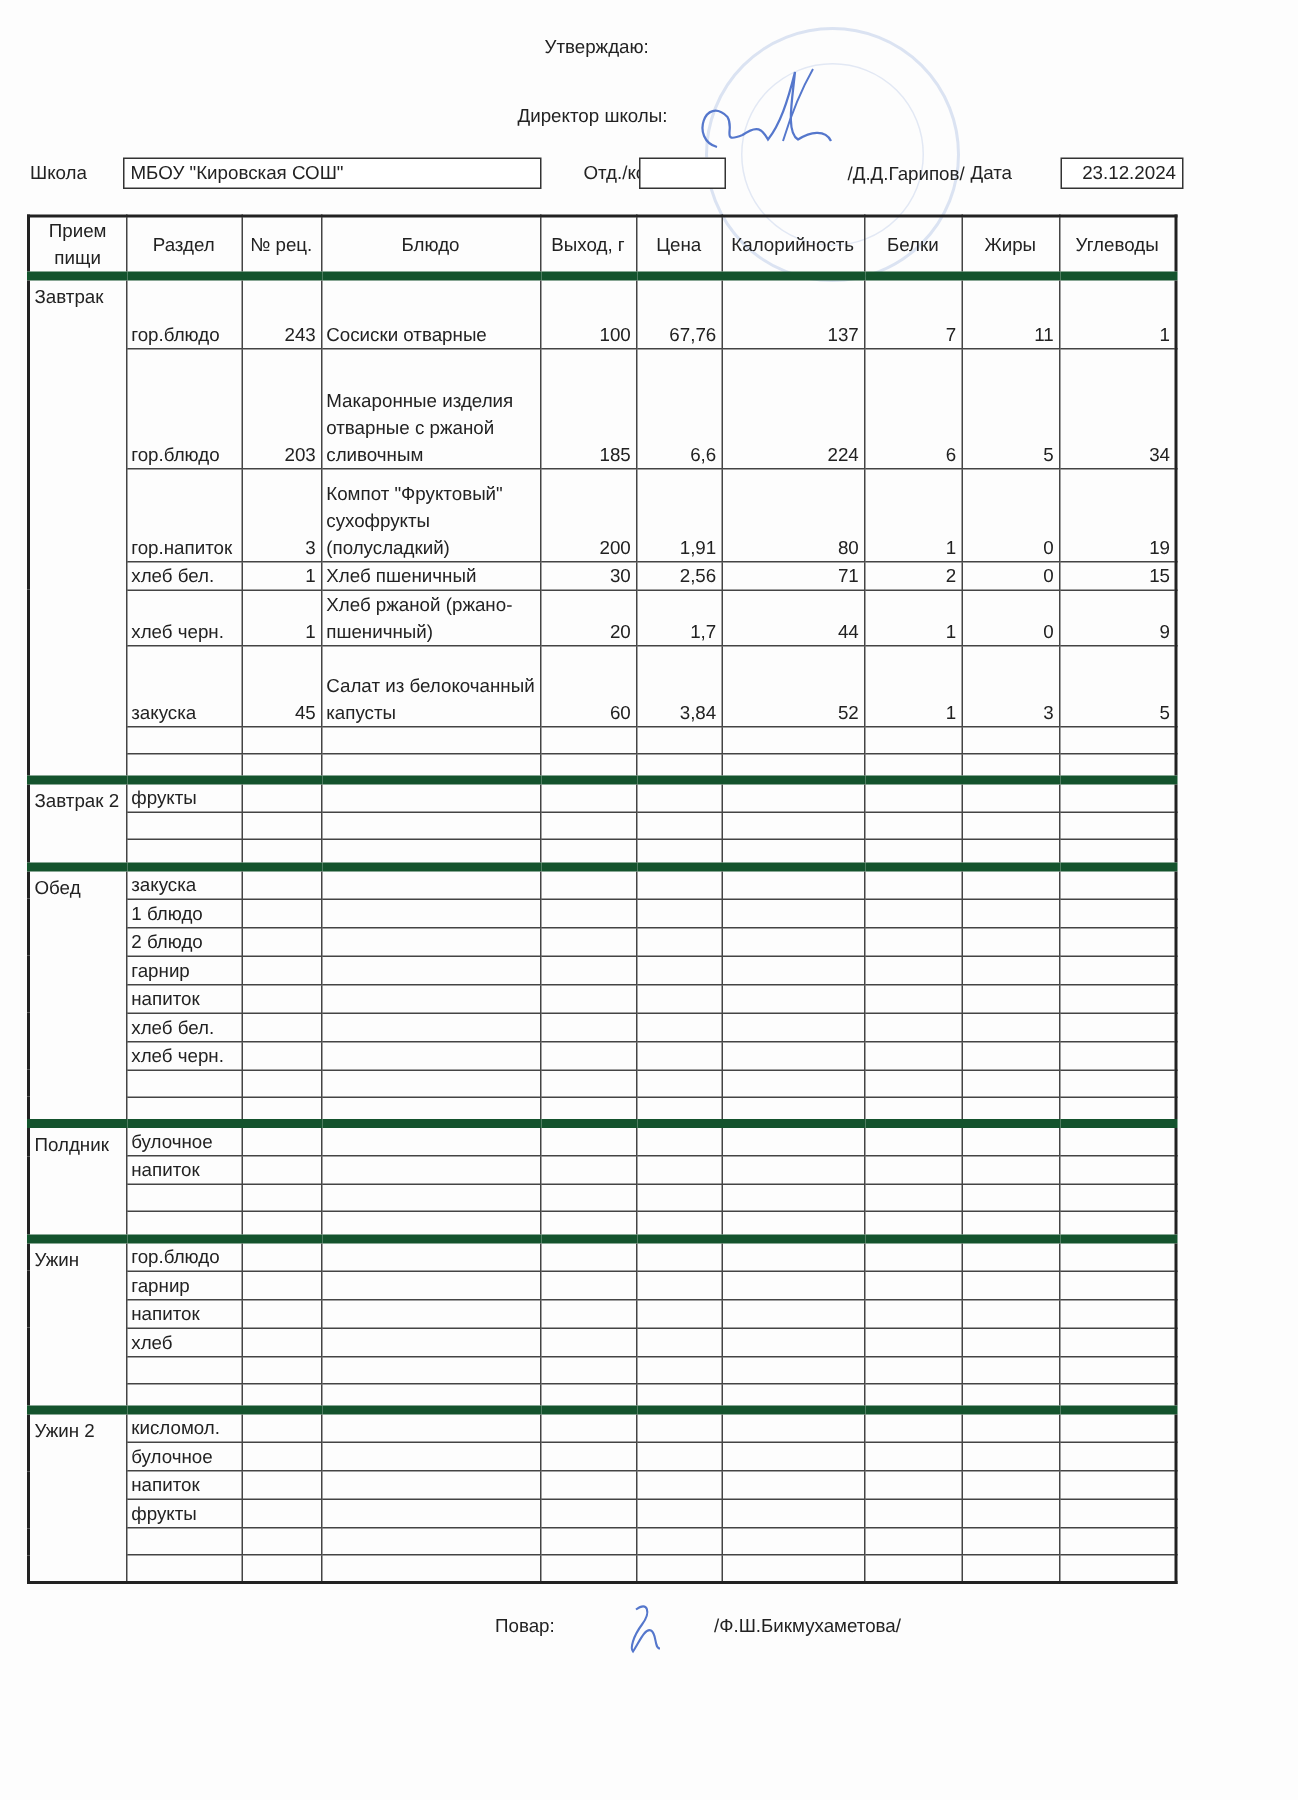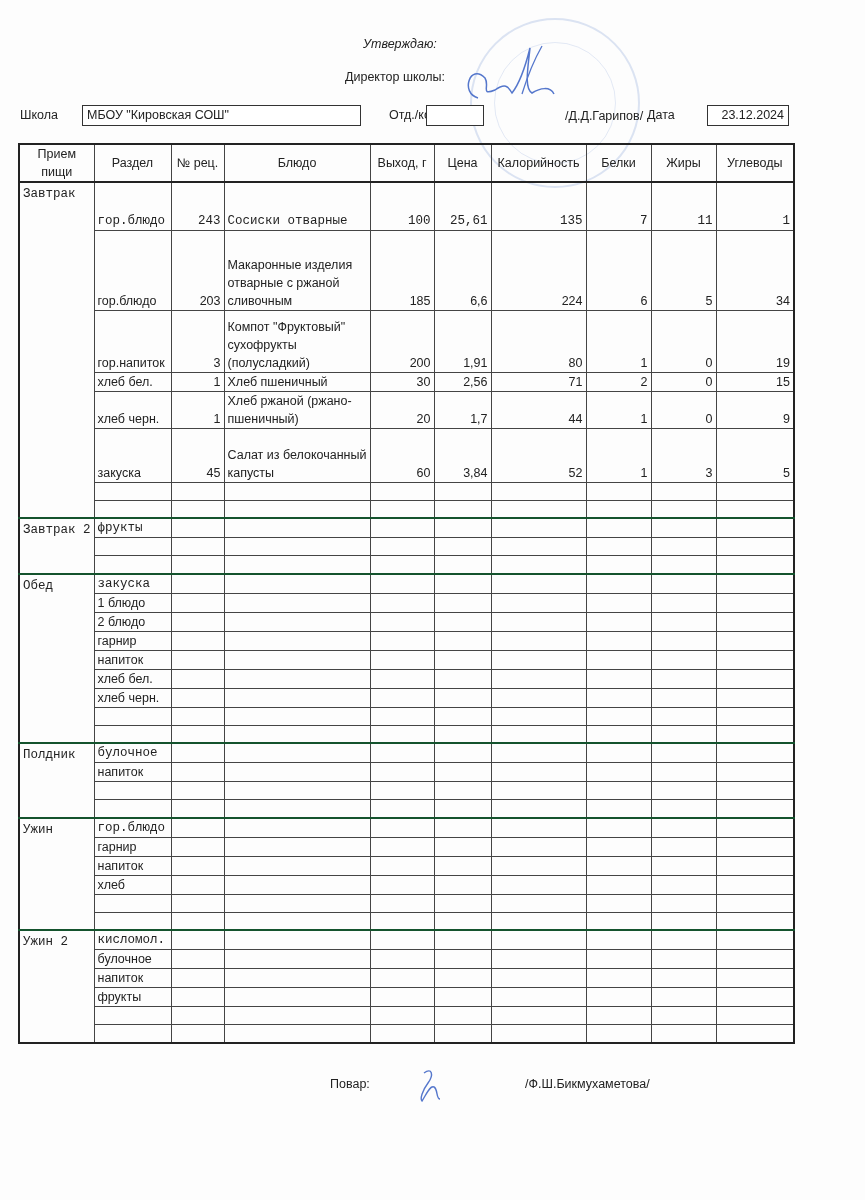--- a/index.html
+++ b/index.html
@@ -7,33 +7,33 @@
          font-family:"Liberation Sans", sans-serif; color:#222; font-size:12.5px; }
   .abs { position:absolute; white-space:nowrap; }
   .boxed { position:absolute; border:1px solid #333; box-sizing:border-box; padding:2px 4px; background:#fff; }
   table.menu { position:absolute; left:18px; top:143px; border-collapse:collapse; table-layout:fixed;
                border:2px solid #222; }
   table.menu td, table.menu th { border:1px solid #444; padding:0 3px; font-weight:normal;
                font-size:12.5px; line-height:18px; vertical-align:bottom; overflow:hidden; }
   table.menu th { text-align:center; height:20px; border-bottom:2px solid #222; vertical-align:middle; }
   td.num { text-align:right; }
   td.meal { vertical-align:top !important; padding-top:2px !important; white-space:nowrap; }
-  tr.grp-start td { border-top:2px solid #14532d;font-family:Liberation Mono, monospace; }
+  tr.grp-start td { border-top:6px solid #14532d; }
   .sig { position:absolute; }
   .stamp { position:absolute; left:470px; top:18px; width:170px; height:170px; border-radius:50%;
            border:2px solid rgba(120,150,210,0.25); box-sizing:border-box; }
   .stamp:after { content:""; position:absolute; left:22px; top:22px; right:22px; bottom:22px;
            border-radius:50%; border:1px solid rgba(120,150,210,0.2); }
 </style>
 </head>
 <body>
 
 <div class="stamp"></div>
 
-<div class="abs" style="left:363px; top:37px;font-style:italic;">Утверждаю:</div>
+<div class="abs" style="left:363px; top:24px;">Утверждаю:</div>
 <div class="abs" style="left:345px; top:70px;">Директор школы:</div>
 <div class="abs" style="left:565px; top:70px;margin-top:39px;">/Д.Д.Гарипов/</div>
 
 <svg class="sig" style="left:450px; top:38px;" width="110" height="70">
   <path d="M28 60 C10 55 20 25 35 40 C40 48 30 58 45 52 C55 45 58 48 62 55 C70 45 75 30 80 10 C78 30 74 50 82 55 C90 50 100 48 104 56" fill="none" stroke="#5577cc" stroke-width="1.5"></path>
   <path d="M72 56 C80 30 88 15 92 8" fill="none" stroke="#5577cc" stroke-width="1.3"></path>
 </svg>
 
 <div class="abs" style="left:20px; top:108px;">Школа</div>
 <div class="boxed" style="left:82px; top:105px; width:279px; height:21px;">МБОУ "Кировская СОШ"</div>
@@ -69,22 +69,22 @@
         <th>Углеводы</th>
       </tr>
     </thead>
   <tbody id="tbody">
       <tr class="grp-start" style="height: 48px;">
         <td class="meal" rowspan="8" style="vertical-align: top; padding-top: 27px;">Завтрак</td>
         <td>гор.блюдо</td>
         <td class="num">243</td>
         <td>Сосиски отварные</td>
         <td class="num">100</td>
-        <td class="num">25,61</td>
-        <td class="num">135</td>
+        <td class="num">67,76</td>
+        <td class="num">137</td>
         <td class="num">7</td>
         <td class="num">11</td>
         <td class="num">1</td>
       </tr>
       <tr style="height: 80px;">
         <td>гор.блюдо</td>
         <td class="num">203</td>
         <td>Макаронные изделия отварные с ржаной сливочным</td>
         <td class="num">185</td>
         <td class="num">6,6</td>
@@ -472,13 +472,13 @@
         <td class="num"></td>
         <td class="num"></td>
       </tr>
     </tbody>
 </table>
 
 <div class="abs" style="left:330px; top:1077px;">Повар:</div>
 <svg class="sig" style="left:410px; top:1065px;" width="40" height="40">
   <path d="M14 8 C22 2 24 10 18 18 C12 26 10 34 12 36 C16 30 20 20 24 22 C28 24 26 34 30 34" fill="none" stroke="#5577cc" stroke-width="1.4"></path>
 </svg>
-<div class="abs" style="left:525px; top:1077px;">/Ф.Ш.Бикмухаметова/</div>
+<div class="abs" style="left:476px; top:1077px;">/Ф.Ш.Бикмухаметова/</div>
 
 </body></html>

